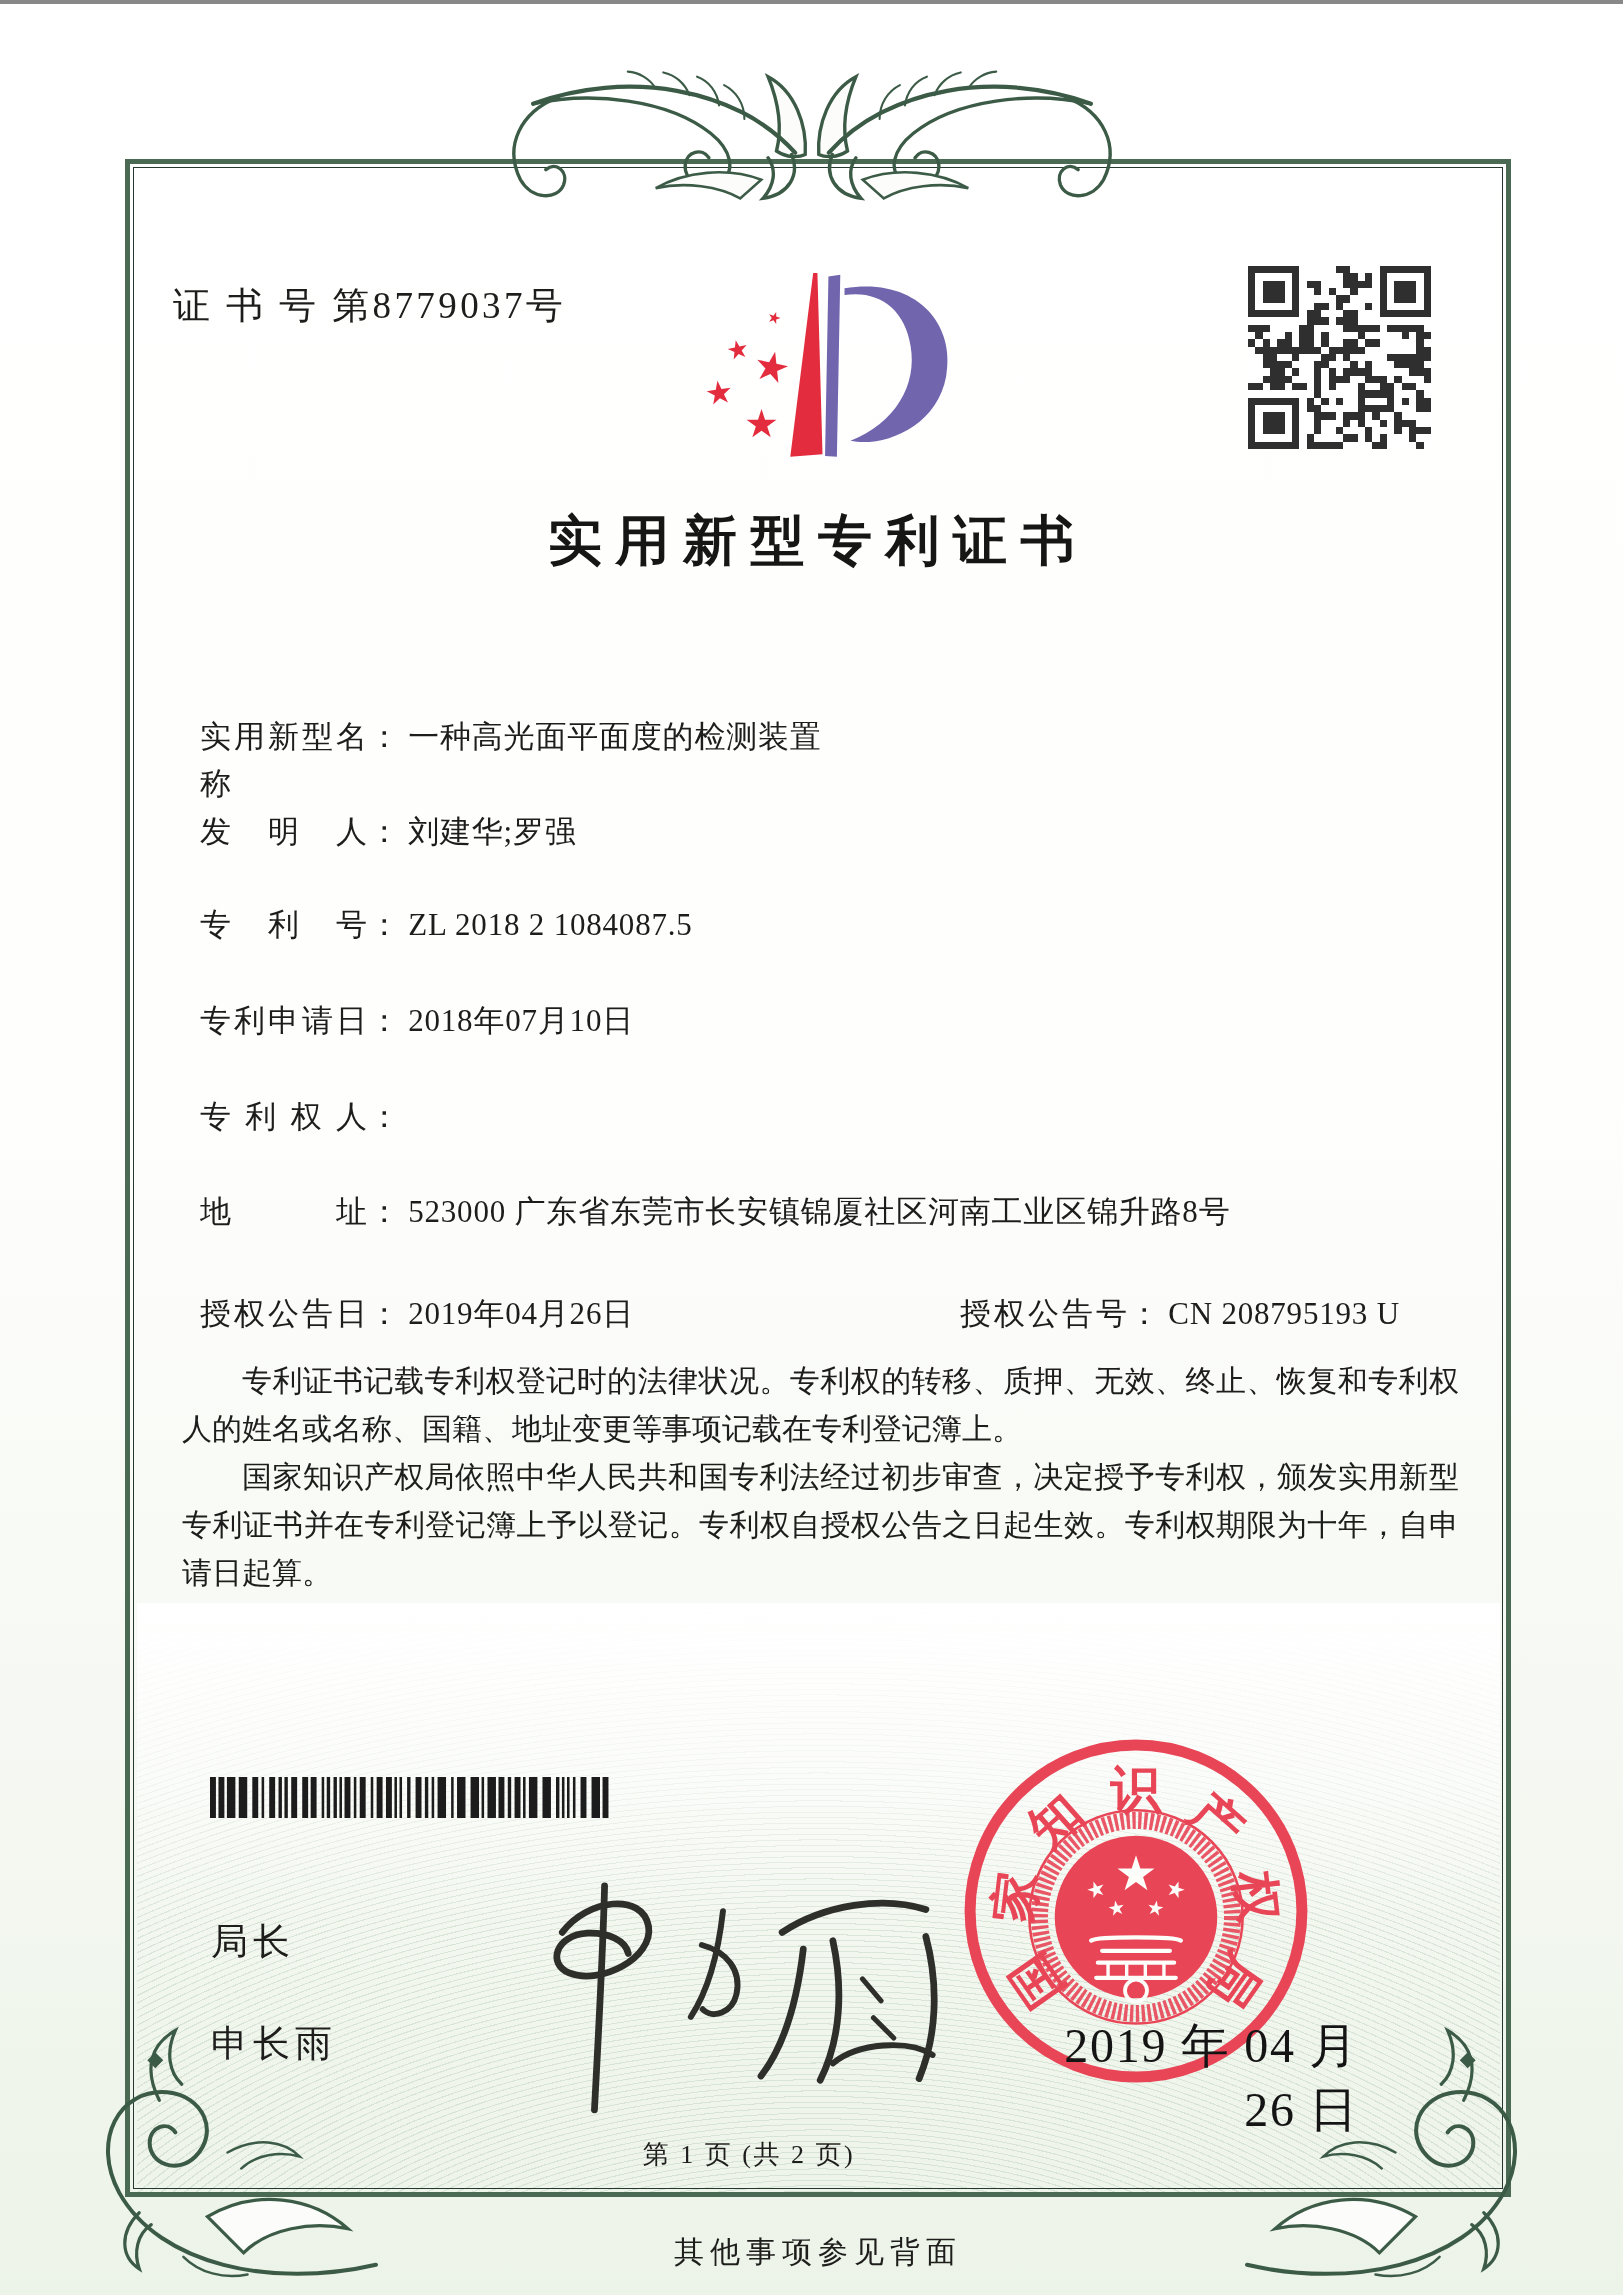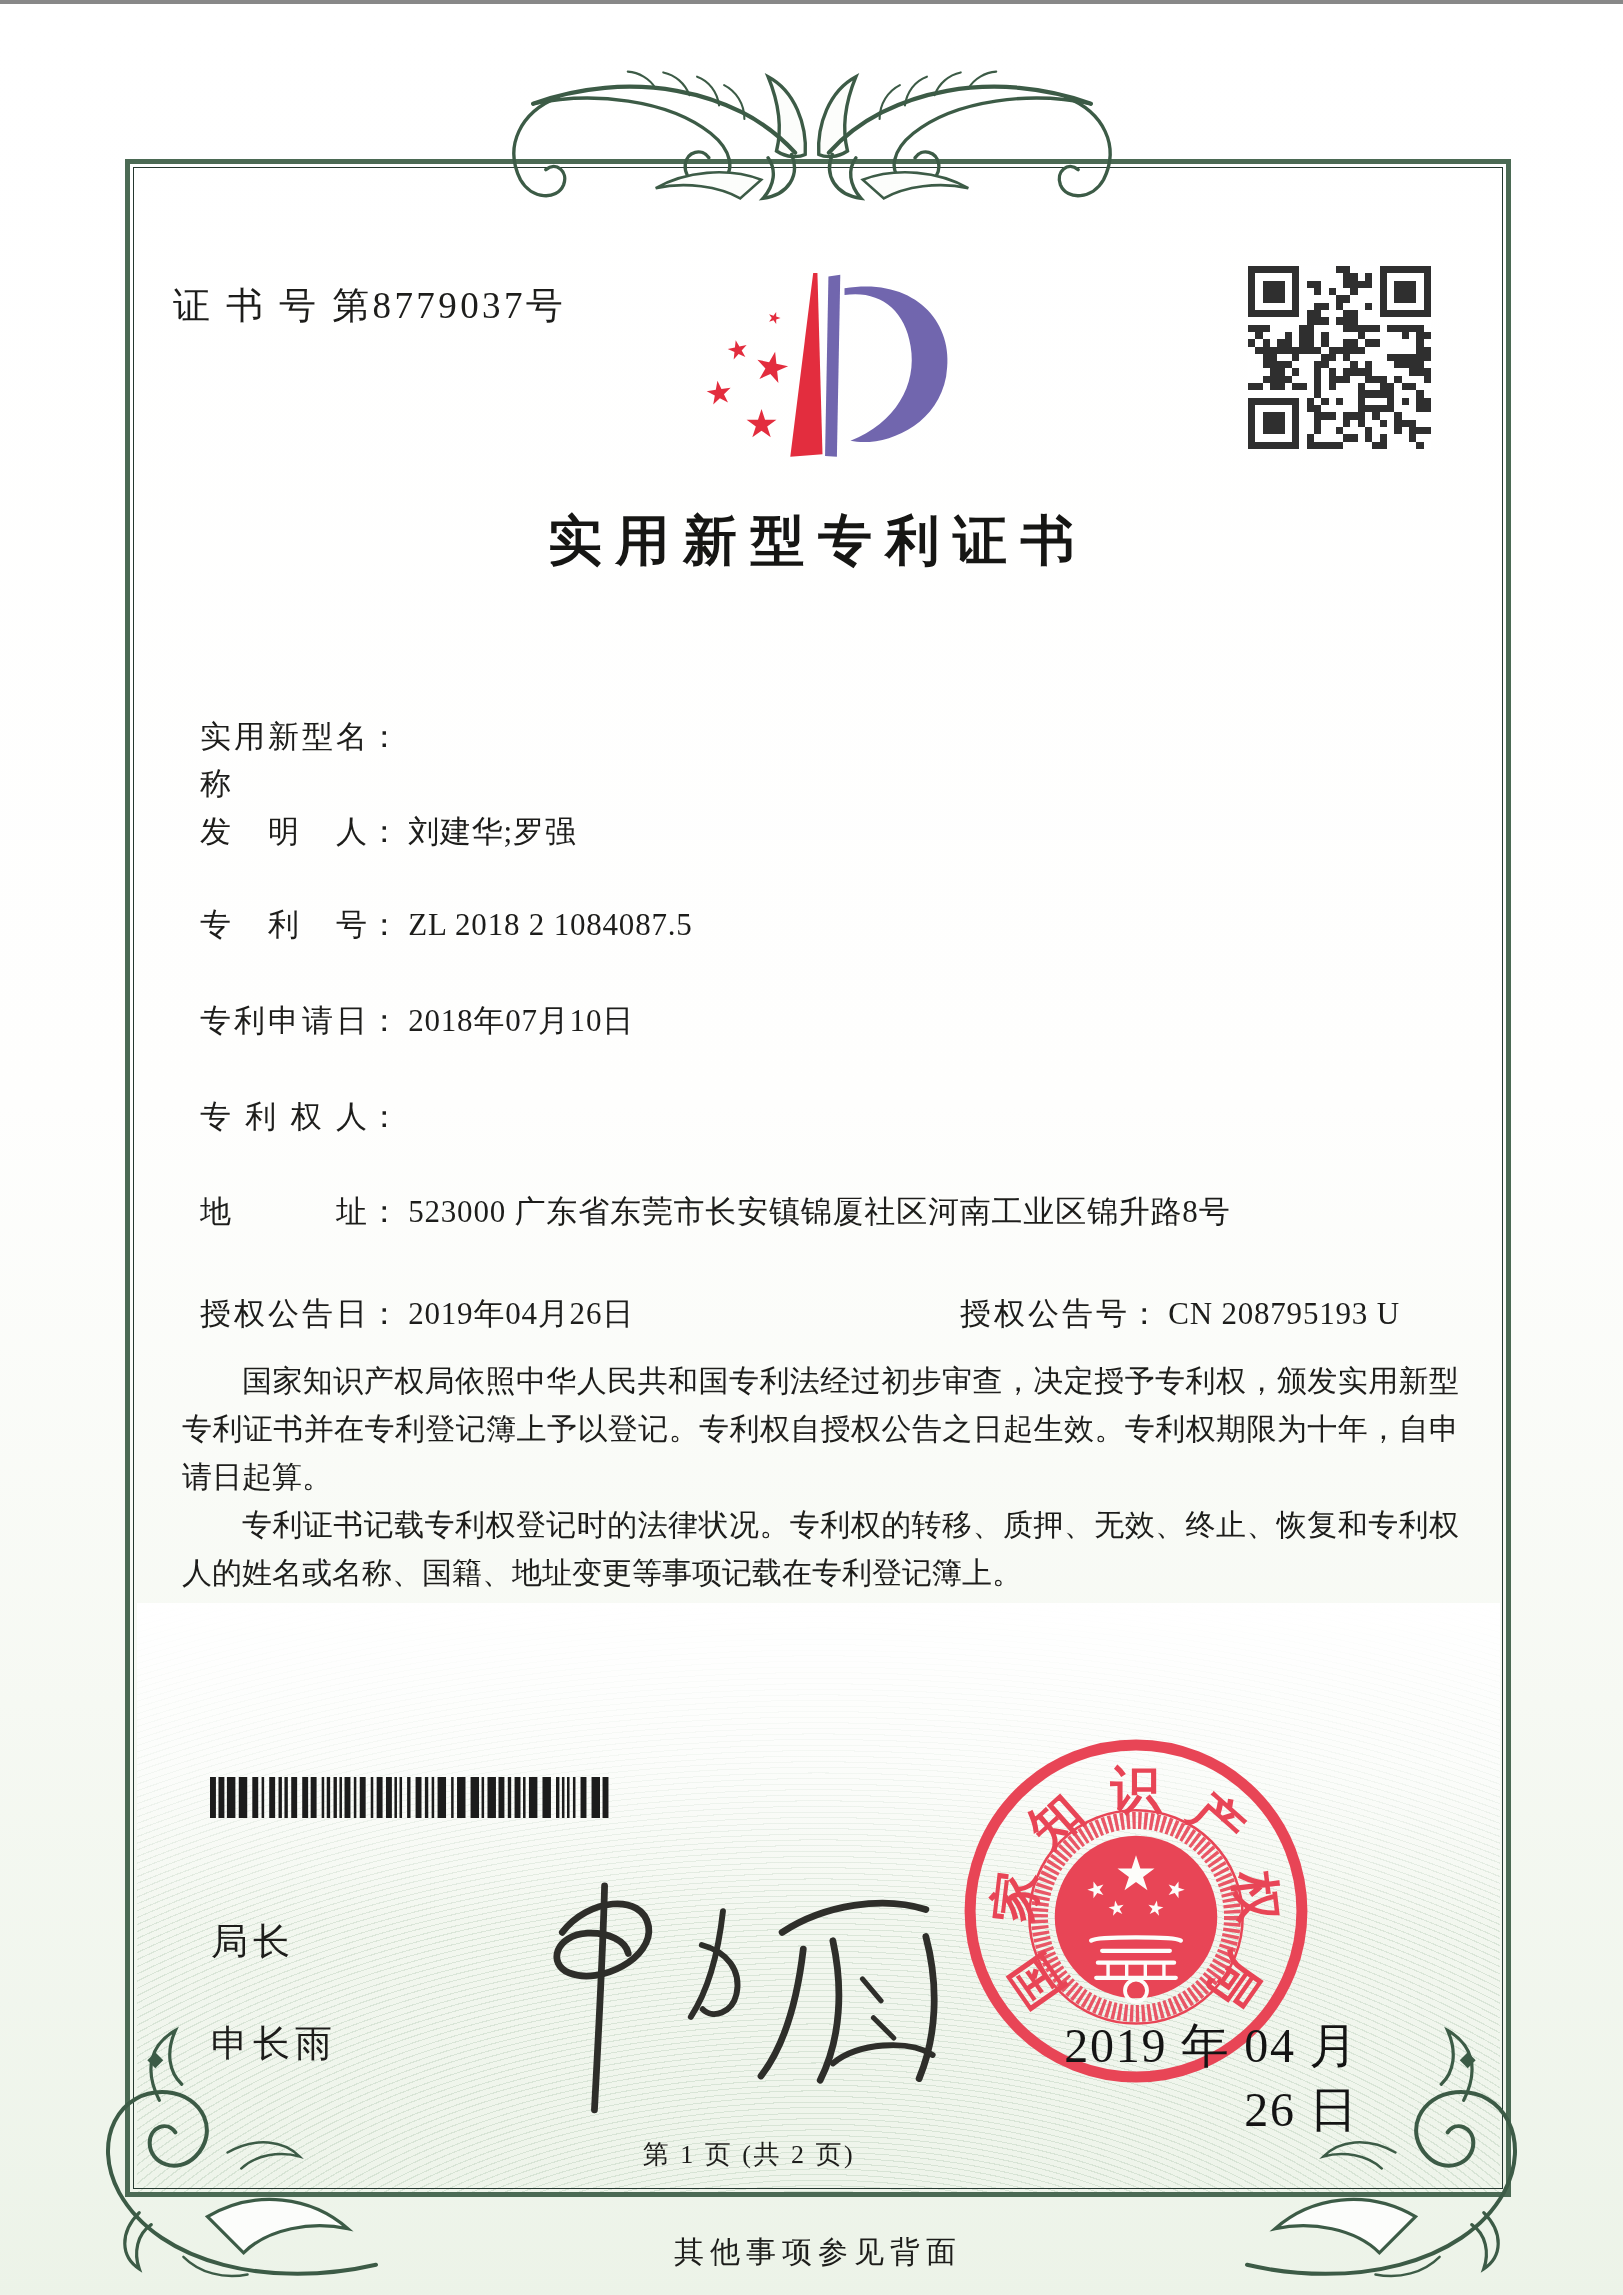--- a/index.html
+++ b/index.html
@@ -322,20 +322,21 @@
         <rect x="17" y="24" width="1" height="1" fill="#2f2f2f"></rect>
         <rect x="18" y="24" width="1" height="1" fill="#2f2f2f"></rect>
         <rect x="23" y="24" width="1" height="1" fill="#2f2f2f"></rect>
       </svg>
 
     <div class="title">实用新型专利证书</div>
 
     <div class="frow" style="top:709px">
       <span class="flabel">实用新型名称</span>
       <span class="fcolon">：</span>
+      <span class="fvalue">一种高光面平面度的检测装置</span>
     </div>
     <div class="frow" style="top:804px">
       <span class="flabel">发明人</span>
       <span class="fcolon">：</span>
       <span class="fvalue">刘建华;罗强</span>
     </div>
     <div class="frow" style="top:897px">
       <span class="flabel">专利号</span>
       <span class="fcolon">：</span>
       <span class="fvalue">ZL 2018 2 1084087.5</span>
@@ -359,22 +360,22 @@
       <span class="fcolon">：</span>
       <span class="fvalue">2019年04月26日</span>
     </div>
     <div class="frow second" style="top:1286px">
       <span class="flabel">授权公告号</span>
       <span class="fcolon">：</span>
       <span class="fvalue">CN 208795193 U</span>
     </div>
 
     <div class="body-text">
+      <p>专利证书记载专利权登记时的法律状况。专利权的转移、质押、无效、终止、恢复和专利权人的姓名或名称、国籍、地址变更等事项记载在专利登记簿上。</p>
       <p>国家知识产权局依照中华人民共和国专利法经过初步审查，决定授予专利权，颁发实用新型专利证书并在专利登记簿上予以登记。专利权自授权公告之日起生效。专利权期限为十年，自申请日起算。</p>
-      <p>专利证书记载专利权登记时的法律状况。专利权的转移、质押、无效、终止、恢复和专利权人的姓名或名称、国籍、地址变更等事项记载在专利登记簿上。</p>
     </div>
 
     <svg id="barcode" style="position:absolute;left:210px;top:1773px;" width="401" height="41" viewBox="0 0 474 48" preserveAspectRatio="none">
         <rect x="0" y="0" width="7" height="48" fill="#1c1c1c"></rect>
         <rect x="10" y="0" width="7" height="48" fill="#1c1c1c"></rect>
         <rect x="20" y="0" width="10" height="48" fill="#1c1c1c"></rect>
         <rect x="34" y="0" width="10" height="48" fill="#1c1c1c"></rect>
         <rect x="50" y="0" width="7" height="48" fill="#1c1c1c"></rect>
         <rect x="61" y="0" width="3" height="48" fill="#1c1c1c"></rect>
         <rect x="70" y="0" width="7" height="48" fill="#1c1c1c"></rect>

